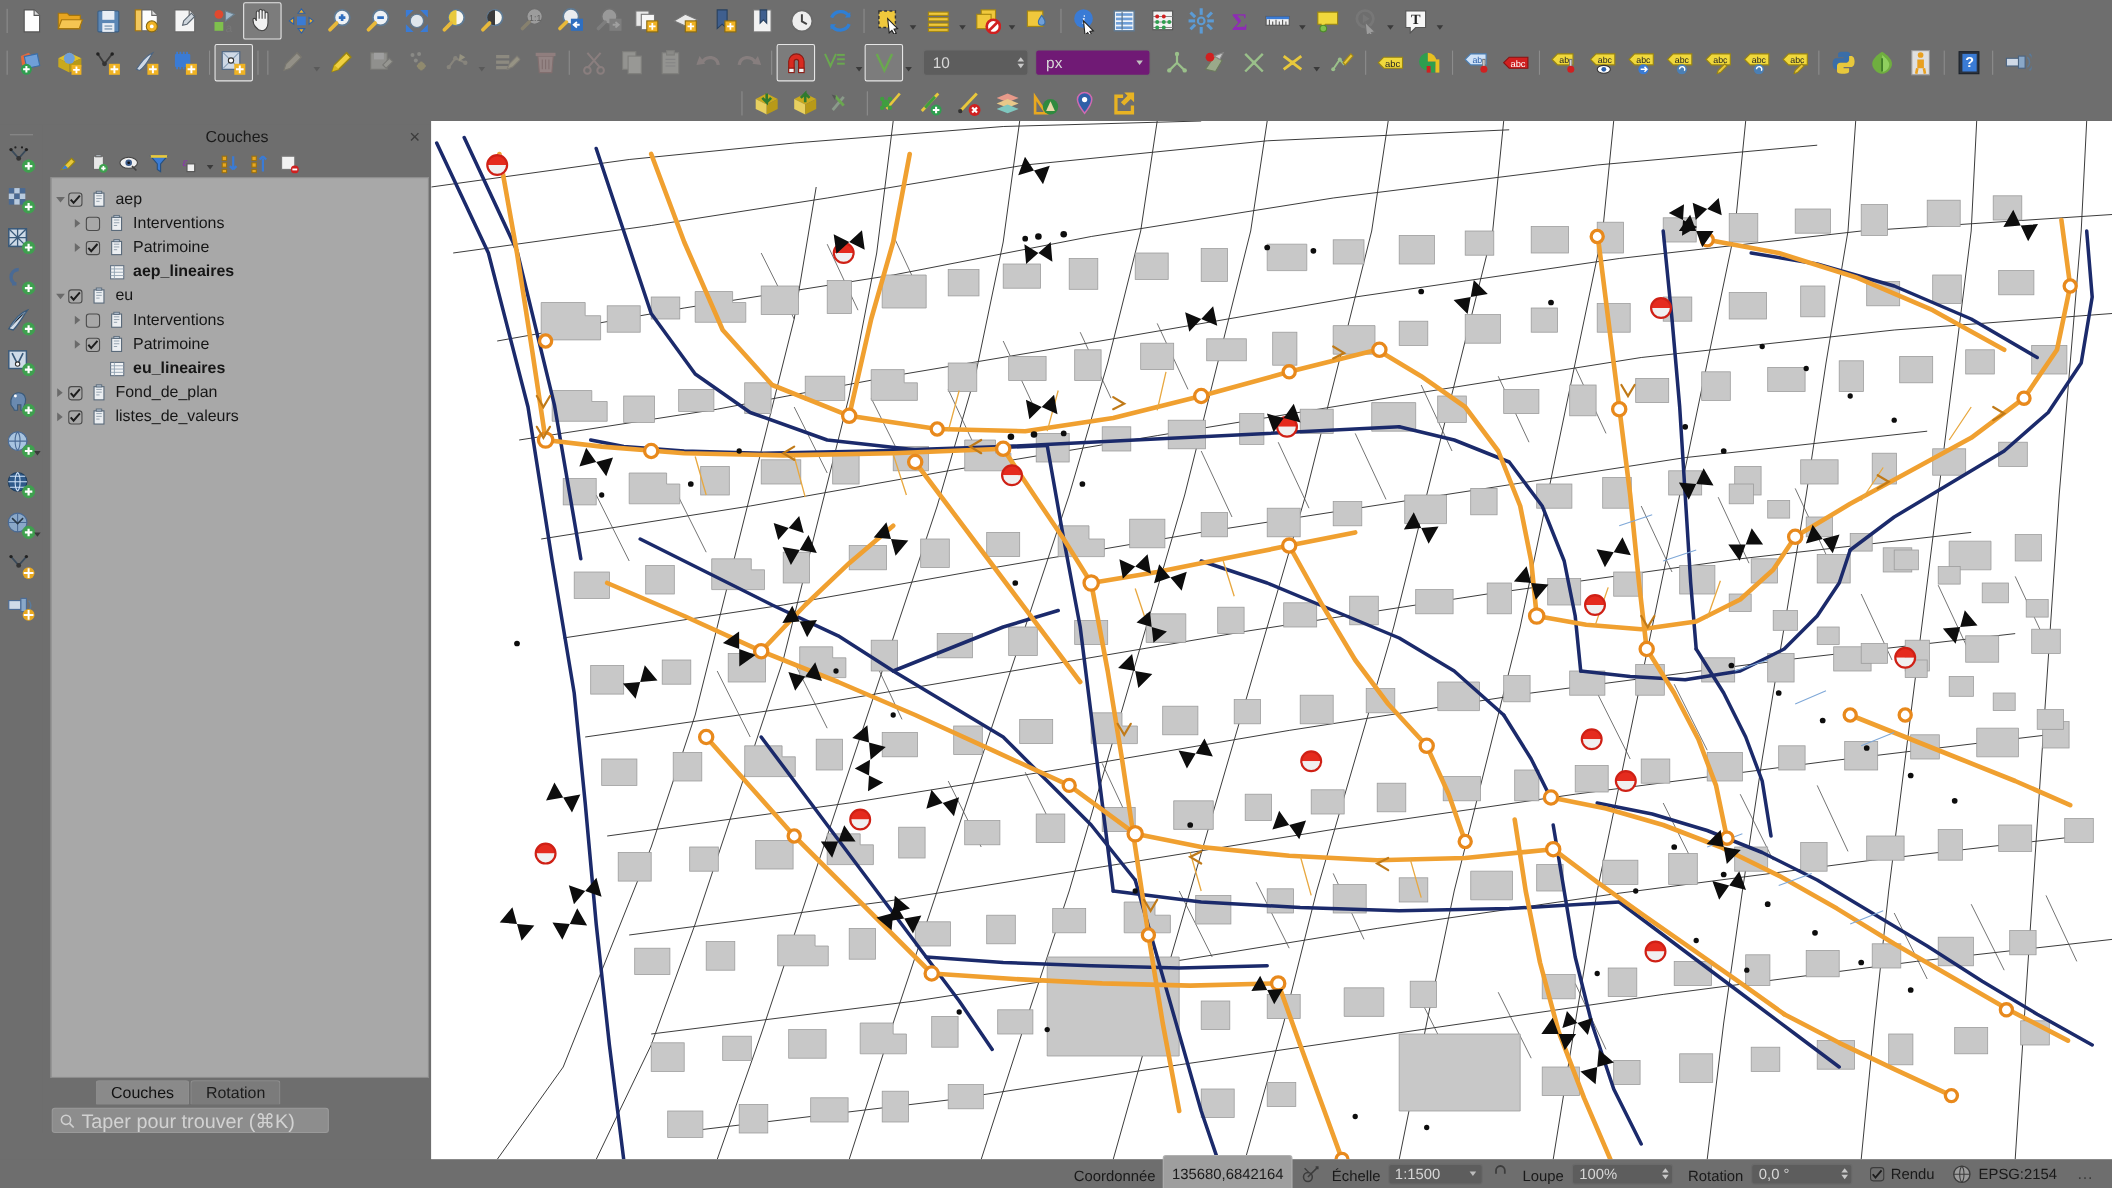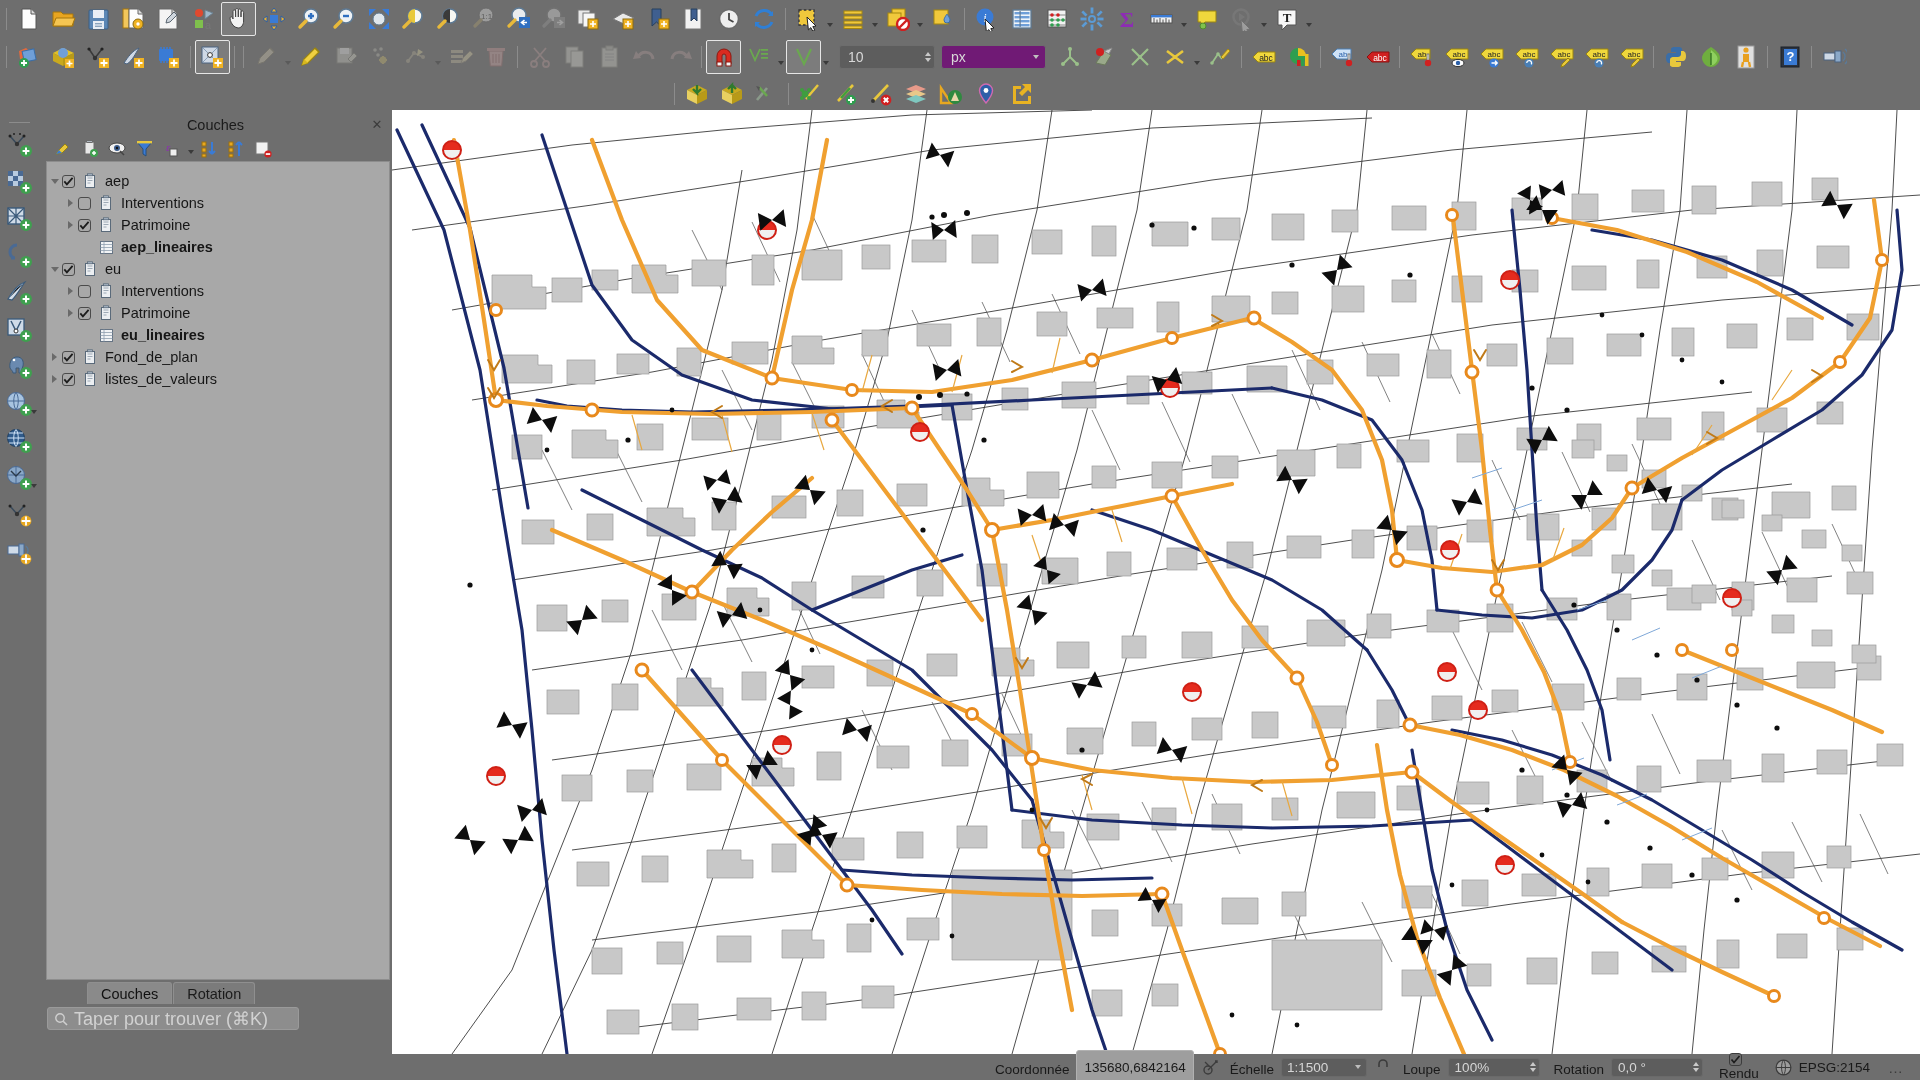--- a/index.html
+++ b/index.html
@@ -2080,21 +2080,21 @@
         </span>
     </span>
     <span class="st-lab" style="margin-left:14px;">Rotation</span>
     <span class="st-spin" style="width:92px;">
       <span>0,0 °</span>
       <span class="spinarrows">
           <i class="up"></i>
           <i class="dn"></i>
         </span>
     </span>
-    <span style="display:flex;align-items:center;margin-left:16px;flex-direction:column;">
+    <span style="display:flex;align-items:center;margin-left:16px;">
       <span class="st-cb">
         <svg width="11" height="11" viewBox="0 0 11 11">
             <path d="M1.5 5.5L4 8.5 9.5 2" fill="none" stroke="#1c1c1c" stroke-width="1.7"></path>
           </svg>
       </span>
       <span>Rendu</span>
     </span>
     <span style="margin:0 7px 0 16px;">
       <svg width="17" height="17" viewBox="0 0 17 17">
           <circle cx="8.5" cy="8.5" r="7.4" fill="#9c9c9c" stroke="#3c3c3c" stroke-width="1.2"></circle>

